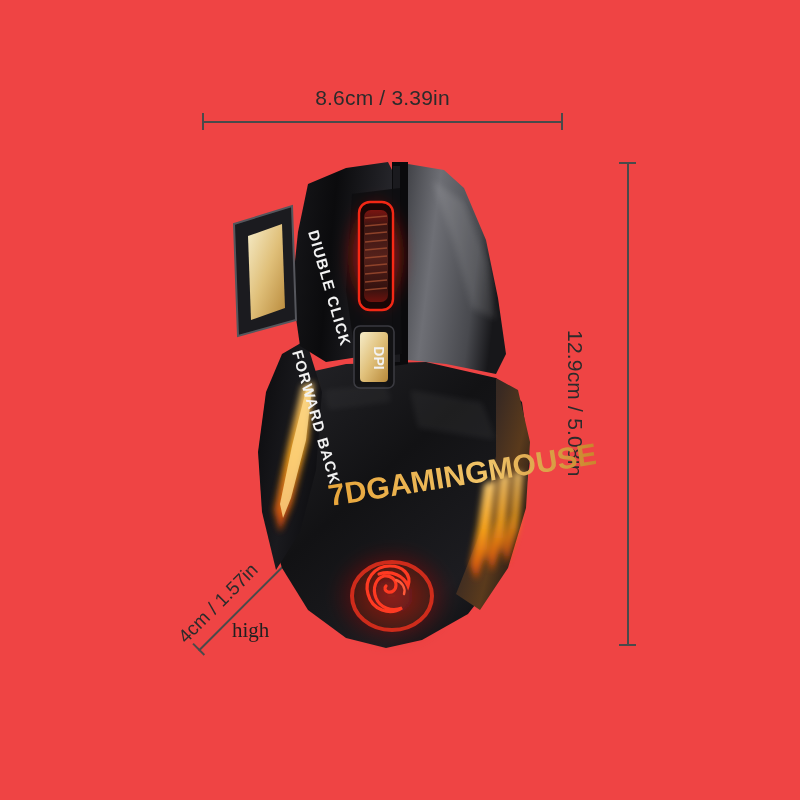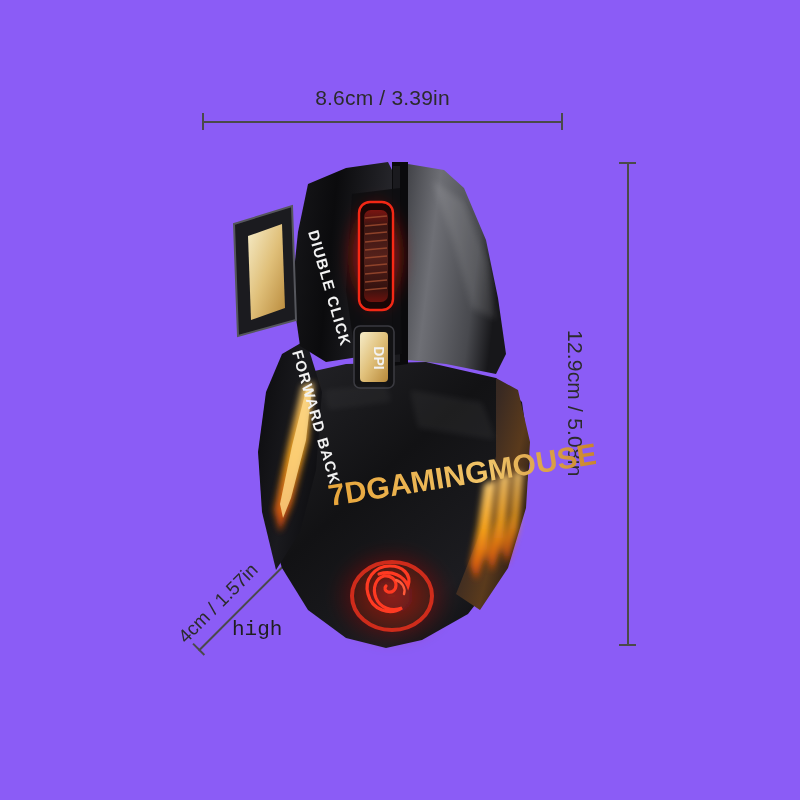--- a/index.html
+++ b/index.html
@@ -4,21 +4,21 @@
 <style>
   html, body {
     margin: 0;
     padding: 0;
     background: #ffffff;
   }
   #stage {
     position: relative;
     width: 800px;
     height: 800px;
-    background: #8b5cf6;
+    background: #ef4444;
     overflow: hidden;
     font-family: "Liberation Sans", sans-serif;
   }
 
   
   .dim-label {
     position: absolute;
     color: #2b2b2b;
     font-family: "Liberation Sans", sans-serif;
     white-space: nowrap;
@@ -99,21 +99,21 @@
     color: #2b2b2b;
     white-space: nowrap;
     transform-origin: 0 0;
     transform: translate(-8px, 96px) rotate(-45deg) translate(4px, -24px);
   }
   #high-label {
     position: absolute;
     left: 36px; top: 62px;
     font-size: 21px;
     color: #1f1f1f;
-    font-family: Liberation Mono, monospace;
+    font-family: Liberation Serif, serif;
   }
 
   
   #mouse-art {
     position: absolute;
     left: 196px;
     top: 140px;
     width: 400px;
     height: 520px;
   }

